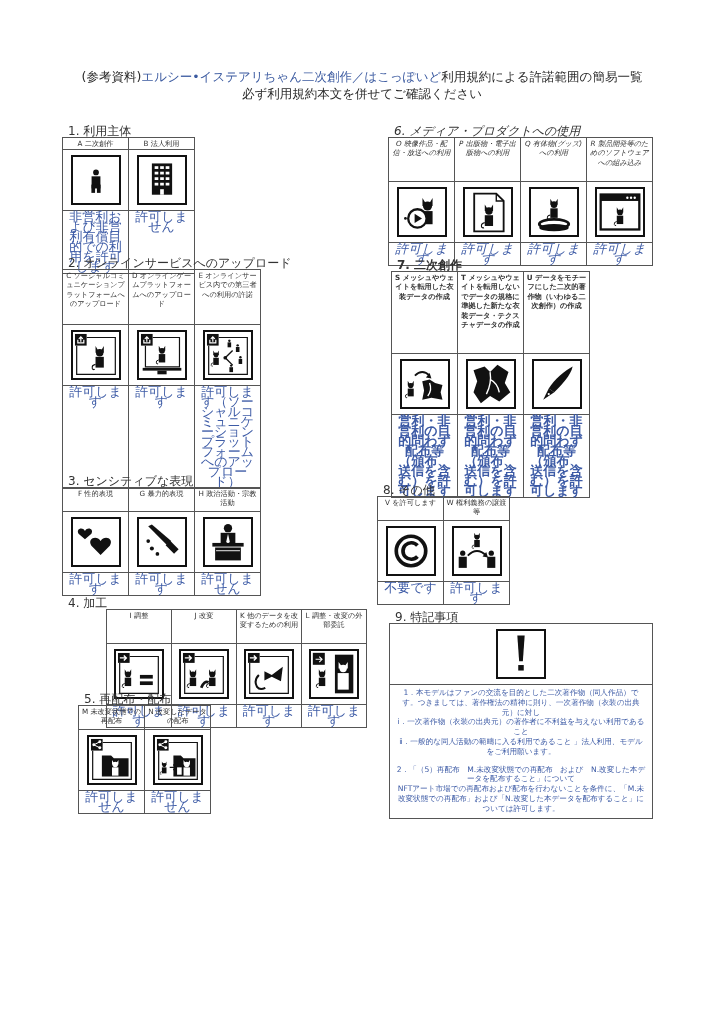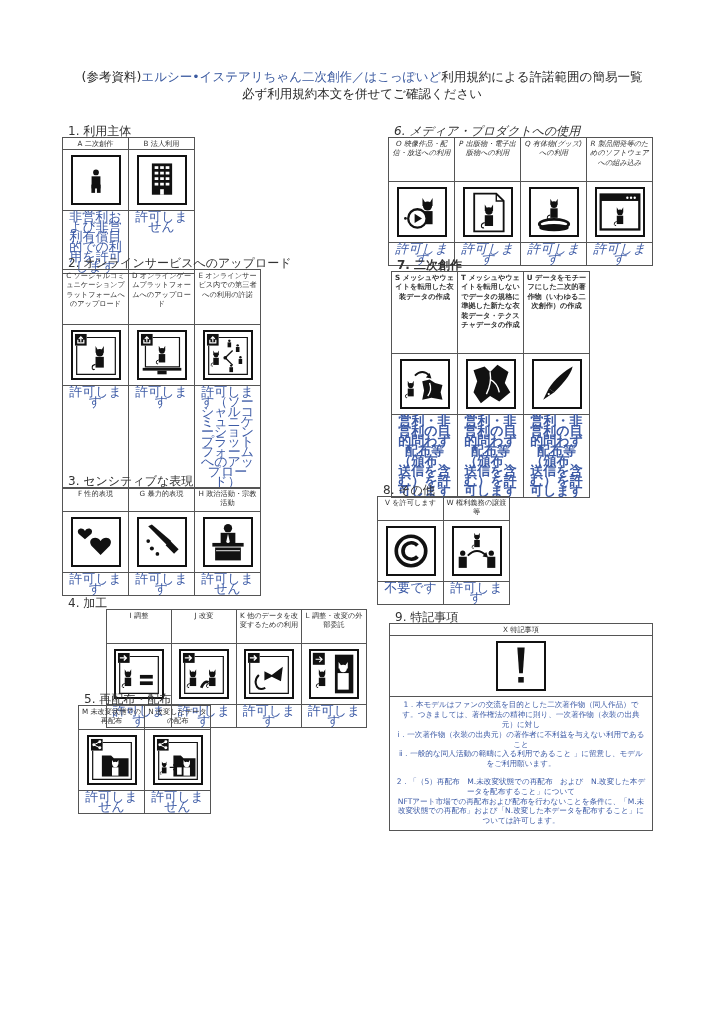--- a/index.html
+++ b/index.html
@@ -537,38 +537,35 @@
       <td class="perm">許可します</td>
     </tr>
   </tbody>
     </table>
 </div>
 
 <div class="section" style="left:389px; top:600px;margin-top:12px;">
   <div class="sec-label">9. 特記事項</div>
   <table class="grid" style="width:264px;">
     <tbody>
-        <tr>
-      <td class="head">X 特記事項</td>
-    </tr>
     <tr style="height:60px">
       <td class="icon">
             <div class="ibox">
               <svg viewBox="0 0 50 50">
                 <polygon points="21,5 29,5 27,33 23,33" fill="#111"></polygon>
                 <rect x="22" y="37" width="6" height="6" fill="#111"></rect>
               </svg>
             </div>
           </td>
     </tr>
     <tr>
       <td class="note">
         <p>1．本モデルはファンの交流を目的とした二次著作物（同人作品）です。つきましては、著作権法の精神に則り、一次著作物（衣装の出典元）に対し</p>
         <p>ⅰ．一次著作物（衣装の出典元）の著作者に不利益を与えない利用であること</p>
-        <p>ⅱ．一般的な同人活動の範疇に入る利用であること 」に留意し、モデルをご利用願います。</p>
+        <p>ⅱ．一般的な同人活動の範疇に入る利用であること 」法人利用、モデルをご利用願います。</p>
         <div class="gap"></div>
         <p>2．「（5）再配布　M.未改変状態での再配布　および　N.改変した本データを配布すること」について</p>
         <p>NFTアート市場での再配布および配布を行わないことを条件に、「M.未改変状態での再配布」および「N.改変した本データを配布すること」については許可します。</p>
       </td>
     </tr>
   </tbody>
     </table>
 </div>
 
 </body></html>

